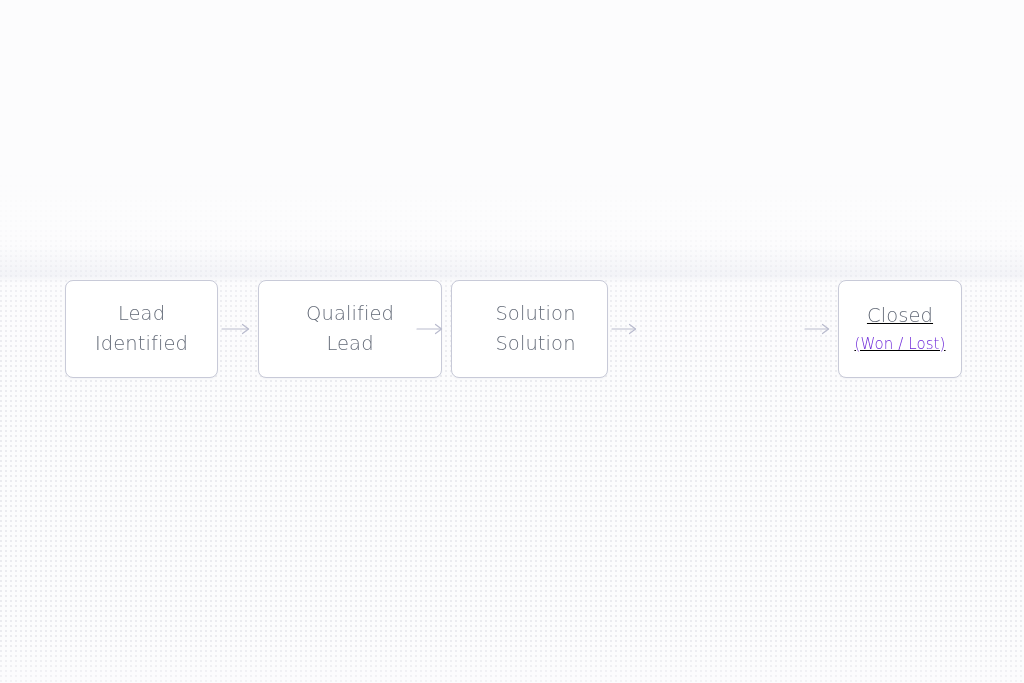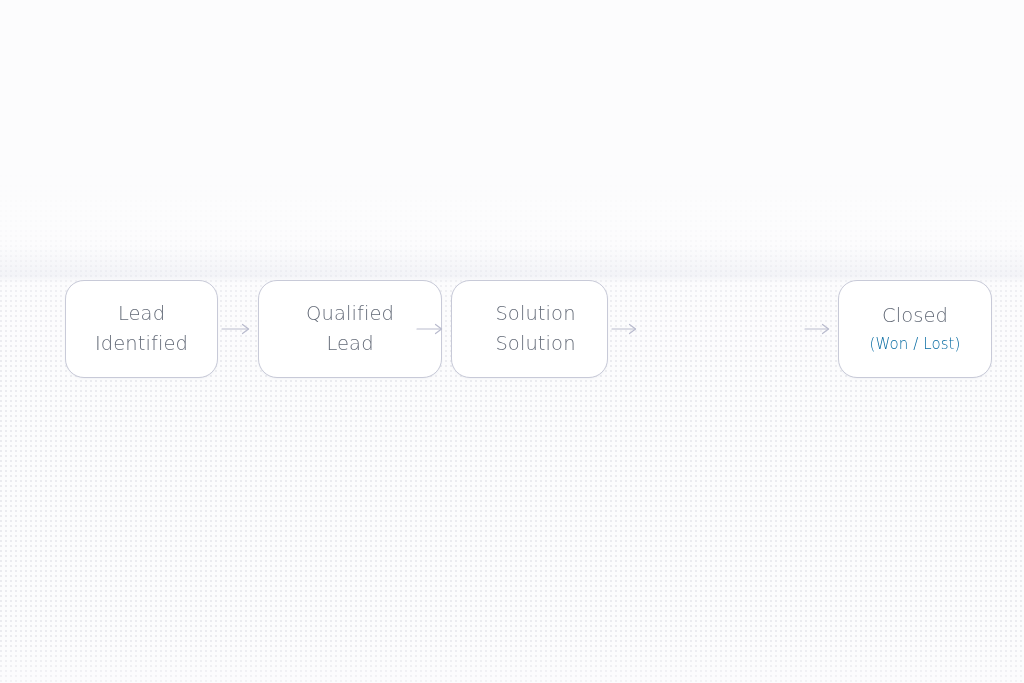--- a/index.html
+++ b/index.html
@@ -70,40 +70,40 @@
     height: 98px;
   }
 
   .node {
     position: absolute;
     top: 0;
     height: 98px;
     box-sizing: border-box;
     background: #ffffff;
     border: 1px solid #c8cad8;
-    border-radius: 19px;
+    border-radius: 8px;
     box-shadow: 0 1px 2px rgba(120,124,150,0.07);
     display: flex;
     flex-direction: column;
     align-items: center;
     justify-content: center;
     text-align: center;
   }
 
   .node-line {
     color: #646b78;
     font-size: 19.5px;
     font-weight: 300;
     line-height: 30px;
     letter-spacing: 0.1px;
     white-space: nowrap;
   }
 
   .node-sub {
-    color: #0369a1;
+    color: #6d28d9;
     font-size: 15px;
     font-weight: 300;
     line-height: 27px;
     letter-spacing: 0.1px;
     white-space: nowrap;
   }
 
   .connector {
     position: absolute;
     top: 41px;
@@ -162,19 +162,19 @@
     </div>
 
 
     <div class="connector" style="left:804px; width:31px;">
       <svg width="31" height="16" viewBox="0 0 31 16" fill="none">
         <path d="M1 8 H24" stroke="#b9bbce" stroke-width="1.2" stroke-linecap="round"></path>
         <path d="M18.5 3.4 L24.6 8 L18.5 12.6" stroke="#b9bbce" stroke-width="1.2" stroke-linecap="round" stroke-linejoin="round" fill="none"></path>
       </svg>
     </div>
 
-    <div class="node" style="left:838px; width:154px;">
+    <div class="node" style="left:838px; width:124px;text-decoration:underline;">
       <div class="node-line">Closed</div>
       <div class="node-sub">(Won / Lost)</div>
     </div>
 
   </div>
 </div>
 
 </body></html>

